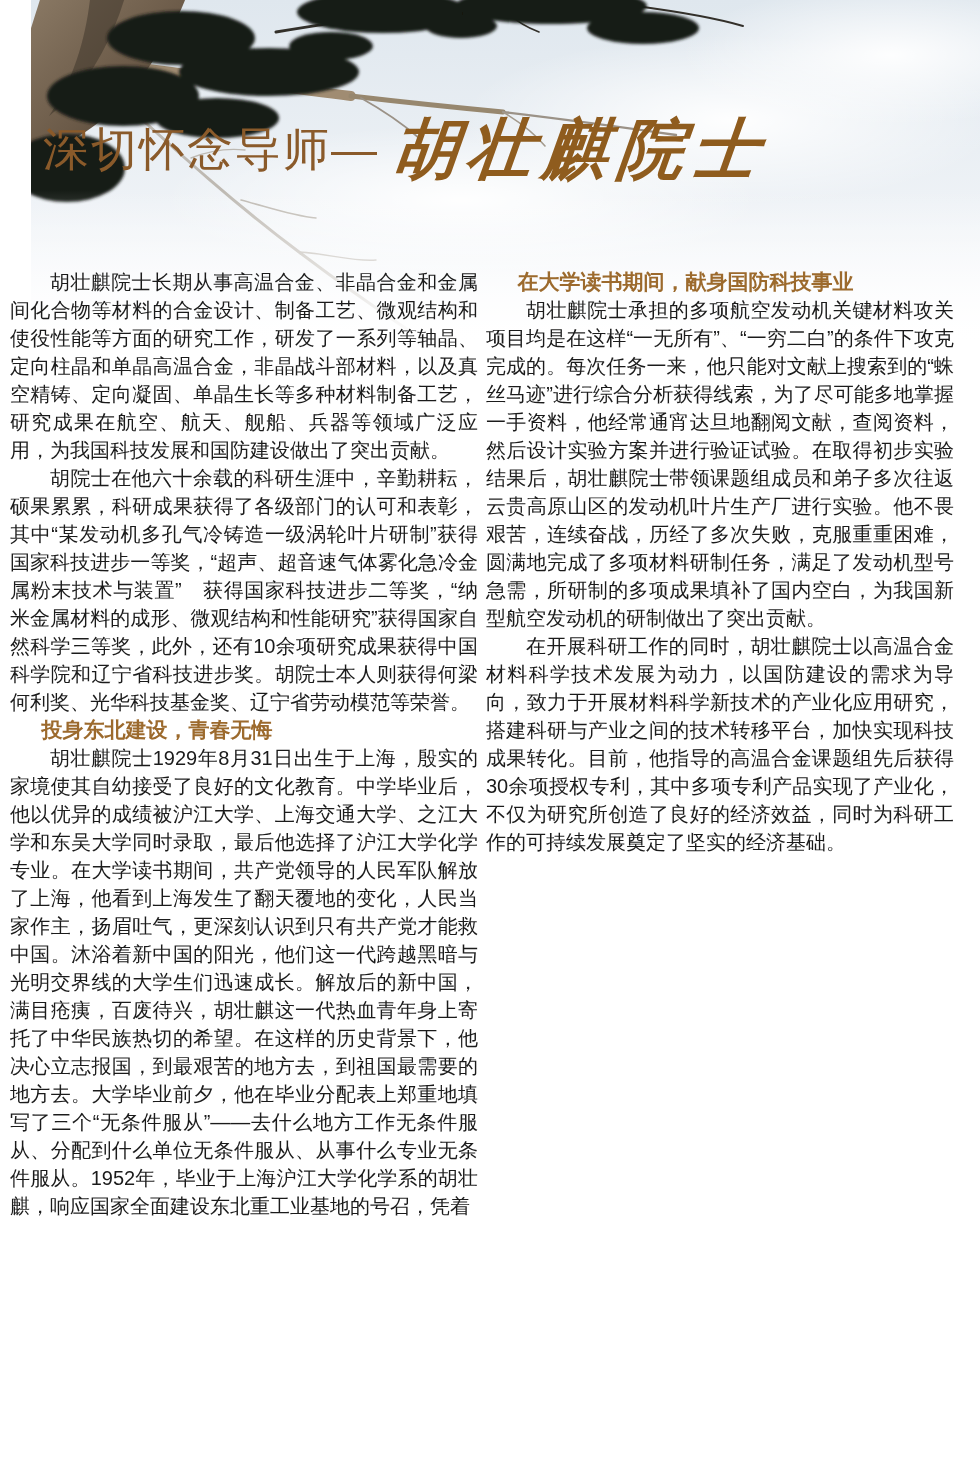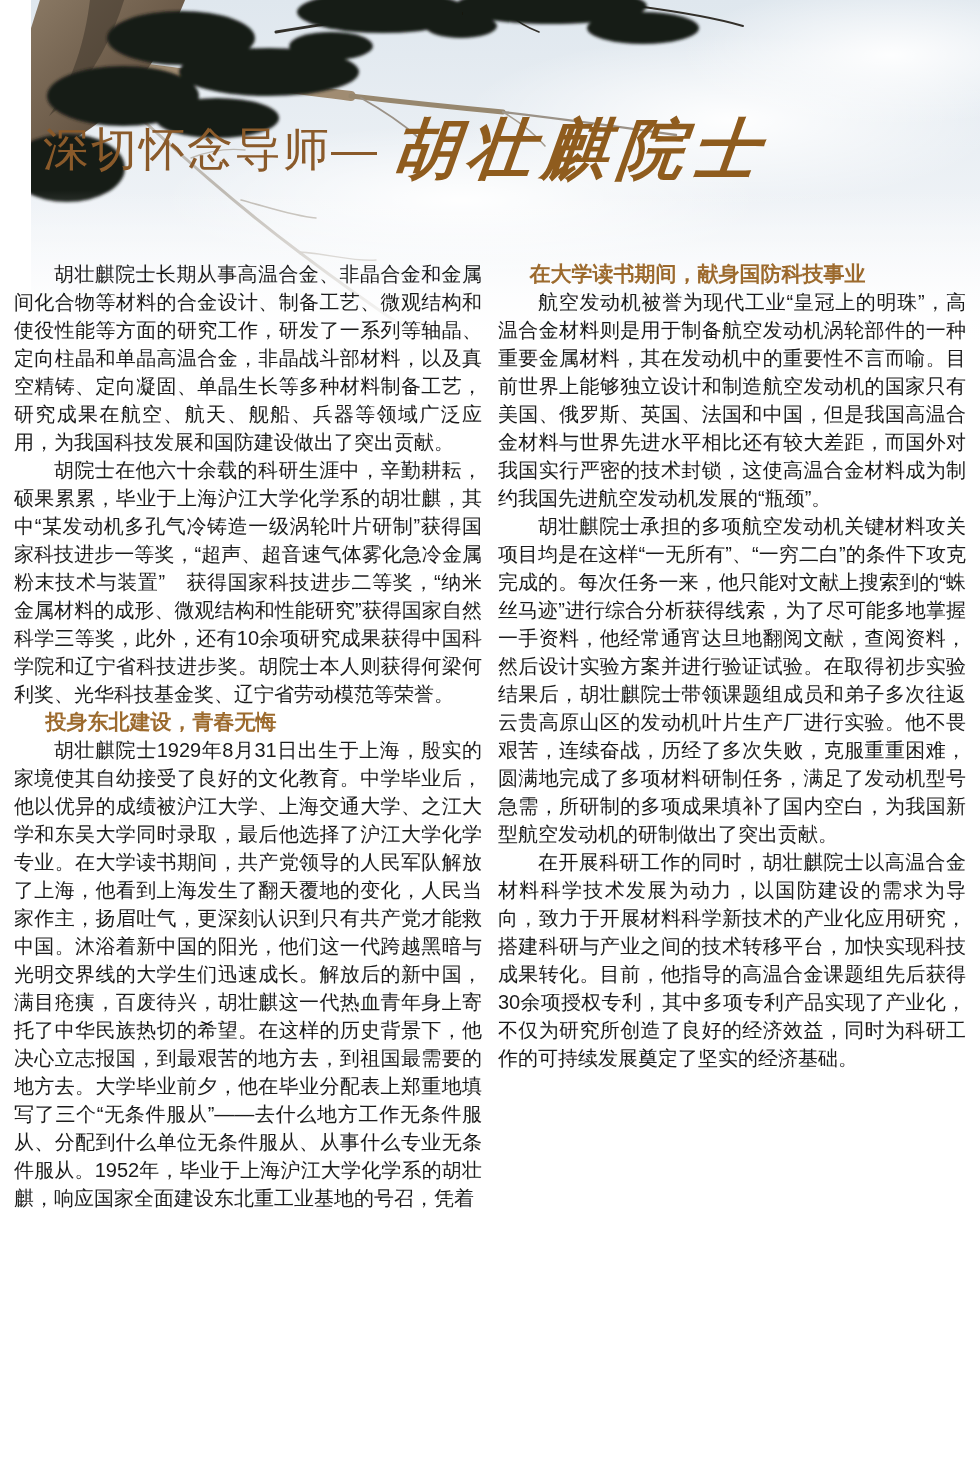--- a/index.html
+++ b/index.html
@@ -13,21 +13,21 @@
   
   .title-row{position:absolute;left:12px;top:116px;display:flex;align-items:flex-end;z-index:3;}
   .title-prefix{font-size:46px;line-height:1;color:#8a5a2a;letter-spacing:2px;padding-bottom:10px;white-space:nowrap;}
   .title-name{font-size:66px;line-height:1;color:#8f5c1e;font-family:"DejaVu Serif",serif;
               font-style:italic;font-weight:700;letter-spacing:9px;transform:skewX(-6deg);
               margin-left:14px;white-space:nowrap;}
   .byline{position:absolute;left:12px;top:202px;font-size:27px;color:#a0713a;z-index:3;
           word-spacing:10px;white-space:nowrap;}
 
   
-  .main{position:absolute;top:260px;left:10px;width:960px;display:flex;gap:16px;z-index:2;justify-content:center;}
+  .main{position:absolute;top:268px;left:10px;width:960px;display:flex;gap:8px;z-index:2;}
   .col{width:468px;font-size:20px;line-height:28px;text-align:justify;color:#1b1b1b;}
   .col p{margin:0;text-indent:2em;}
   .col p.cont{text-indent:0;}
   .col h3{margin:0;font-size:21px;line-height:28px;font-weight:bold;color:#9c6a2d;text-indent:1.5em;}
 </style>
 </head>
 <body>
 
 <div class="page">
 
@@ -104,25 +104,24 @@
 
     <div class="title-row">
       <span class="title-prefix">深切怀念导师—</span>
       <span class="title-name">胡壮麒院士</span>
     </div>
   </div>
 
   <div class="main">
     <div class="col">
       <p>胡壮麒院士长期从事高温合金、非晶合金和金属间化合物等材料的合金设计、制备工艺、微观结构和使役性能等方面的研究工作，研发了一系列等轴晶、定向柱晶和单晶高温合金，非晶战斗部材料，以及真空精铸、定向凝固、单晶生长等多种材料制备工艺，研究成果在航空、航天、舰船、兵器等领域广泛应用，为我国科技发展和国防建设做出了突出贡献。</p>
-      <p>胡院士在他六十余载的科研生涯中，辛勤耕耘，硕果累累，毕业于上海沪江大学化学系的胡壮麒，其中“某发动机多孔气冷铸造一级涡轮叶片研制”获得国家科技进步一等奖，“超声、超音速气体雾化急冷金属粉末技术与装置”　获得国家科技进步二等奖，“纳米金属材料的成形、微观结构和性能研究”获得国家自然科学三等奖，此外，还有10余项研究成果获得中国科学院和辽宁省科技进步奖。胡院士本人则获得何梁何利奖、光华科技基金奖、辽宁省劳动模范等荣誉。</p>
+      <p>胡院士在他六十余载的科研生涯中，辛勤耕耘，硕果累累，科研成果获得了各级部门的认可和表彰，其中“某发动机多孔气冷铸造一级涡轮叶片研制”获得国家科技进步一等奖，“超声、超音速气体雾化急冷金属粉末技术与装置”　获得国家科技进步二等奖，“纳米金属材料的成形、微观结构和性能研究”获得国家自然科学三等奖，此外，还有10余项研究成果获得中国科学院和辽宁省科技进步奖。胡院士本人则获得何梁何利奖、光华科技基金奖、辽宁省劳动模范等荣誉。</p>
       <h3>投身东北建设，青春无悔</h3>
       <p>胡壮麒院士1929年8月31日出生于上海，殷实的家境使其自幼接受了良好的文化教育。中学毕业后，他以优异的成绩被沪江大学、上海交通大学、之江大学和东吴大学同时录取，最后他选择了沪江大学化学专业。在大学读书期间，共产党领导的人民军队解放了上海，他看到上海发生了翻天覆地的变化，人民当家作主，扬眉吐气，更深刻认识到只有共产党才能救中国。沐浴着新中国的阳光，他们这一代跨越黑暗与光明交界线的大学生们迅速成长。解放后的新中国，满目疮痍，百废待兴，胡壮麒这一代热血青年身上寄托了中华民族热切的希望。在这样的历史背景下，他决心立志报国，到最艰苦的地方去，到祖国最需要的地方去。大学毕业前夕，他在毕业分配表上郑重地填写了三个“无条件服从”——去什么地方工作无条件服从、分配到什么单位无条件服从、从事什么专业无条件服从。1952年，毕业于上海沪江大学化学系的胡壮麒，响应国家全面建设东北重工业基地的号召，凭着</p>
     </div>
     <div class="col">
       <h3>在大学读书期间，献身国防科技事业</h3>
-      <p>航空发动机被誉为现代工业“皇冠上的明珠”，高温合金材料则是用于制备航空发动机涡轮部件的一种重要金属材料，其在发动机中的重要性不言而喻。目前世界上能够独立设计和制造航空发动机的国家只有美国、俄罗斯、英国、法国和中国，但是我国高温合金材料与世界先进水平相比还有较大差距，而国外对我国实行严密的技术封锁，这使高温合金材料成为制约我国先进航空发动机发展的“瓶颈”。</p>
       <p>胡壮麒院士承担的多项航空发动机关键材料攻关项目均是在这样“一无所有”、“一穷二白”的条件下攻克完成的。每次任务一来，他只能对文献上搜索到的“蛛丝马迹”进行综合分析获得线索，为了尽可能多地掌握一手资料，他经常通宵达旦地翻阅文献，查阅资料，然后设计实验方案并进行验证试验。在取得初步实验结果后，胡壮麒院士带领课题组成员和弟子多次往返云贵高原山区的发动机叶片生产厂进行实验。他不畏艰苦，连续奋战，历经了多次失败，克服重重困难，圆满地完成了多项材料研制任务，满足了发动机型号急需，所研制的多项成果填补了国内空白，为我国新型航空发动机的研制做出了突出贡献。</p>
       <p>在开展科研工作的同时，胡壮麒院士以高温合金材料科学技术发展为动力，以国防建设的需求为导向，致力于开展材料科学新技术的产业化应用研究，搭建科研与产业之间的技术转移平台，加快实现科技成果转化。目前，他指导的高温合金课题组先后获得30余项授权专利，其中多项专利产品实现了产业化，不仅为研究所创造了良好的经济效益，同时为科研工作的可持续发展奠定了坚实的经济基础。</p>
     </div>
   </div>
 
 </div>
 
 </body></html>

